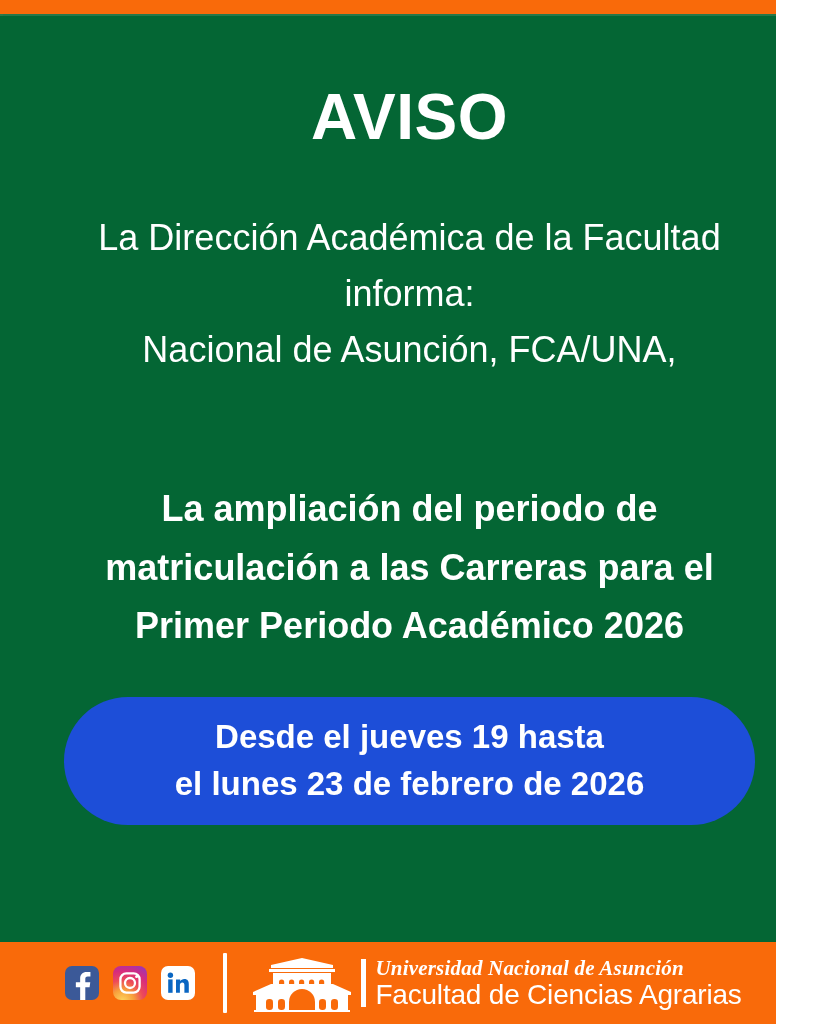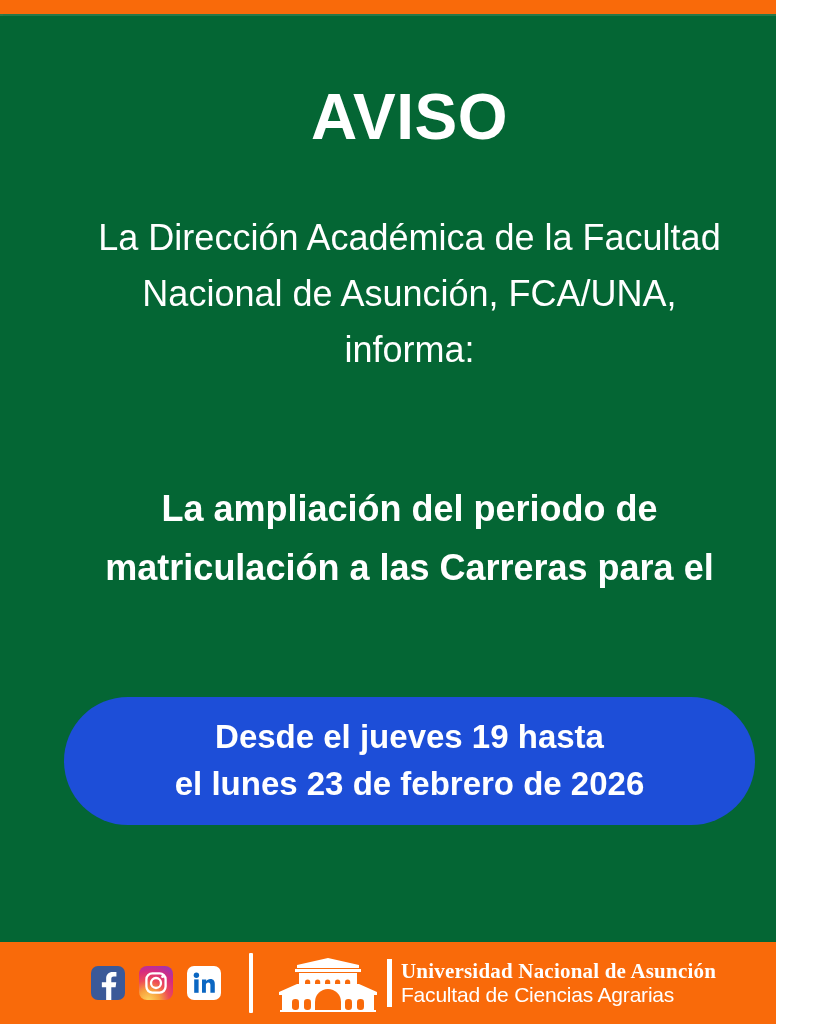--- a/index.html
+++ b/index.html
@@ -179,56 +179,58 @@
     margin: 0 9px 0 6px;
   }
   .brand-text {
     display: flex;
     flex-direction: column;
     justify-content: center;
     line-height: 1;
   }
   .brand-uni {
     font-family: "Liberation Serif", serif;
+    font-style: italic;
     font-weight: 700;
     font-size: 21px;
     color: #ffffff;
     letter-spacing: .2px;
     margin-bottom: 2px;
   }
   .brand-fac {
     font-family: "Liberation Sans", sans-serif;
     font-weight: 400;
-    font-size: 21px;
+    font-size: 28px;
     color: #ffffff;
     letter-spacing: -.2px;
   }
 </style>
 </head>
 <body>
 
 <div class="poster">
 
   <div class="top-bar"></div>
   <div class="top-bar-hairline"></div>
   <div class="edge-left"></div>
 
   <div class="body-area"></div>
 
   <div class="title">AVISO</div>
 
   <div class="intro">
     <p>La Dirección Académica de la Facultad</p>
+    <p>informa:</p>
     <p>Nacional de Asunción, FCA/UNA,</p>
-    <p>informa:</p>
   </div>
 
   <div class="statement">
     <p>La ampliación del periodo de</p>
     <p>matriculación a las Carreras para el</p>
+    <p>Primer Periodo Académico 2026</p>
   </div>
 
   <div class="pill">
     <div class="pill-line">Desde el jueves 19 hasta</div>
     <div class="pill-line">el lunes 23 de febrero de 2026</div>
   </div>
 
   <div class="footer">
     <div class="footer-inner">
 

